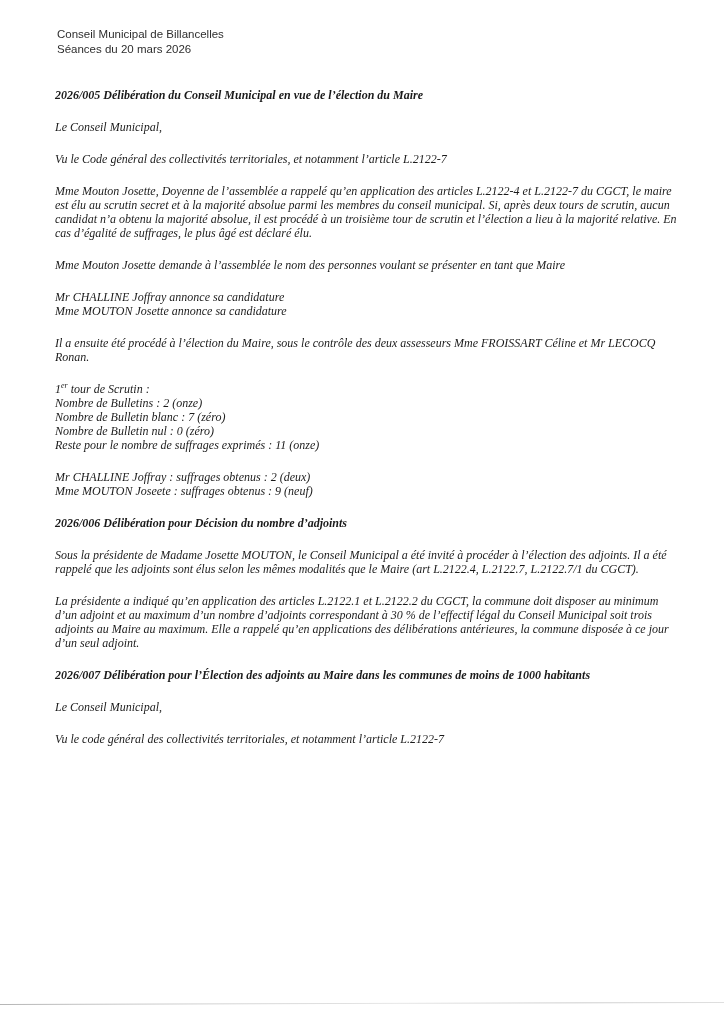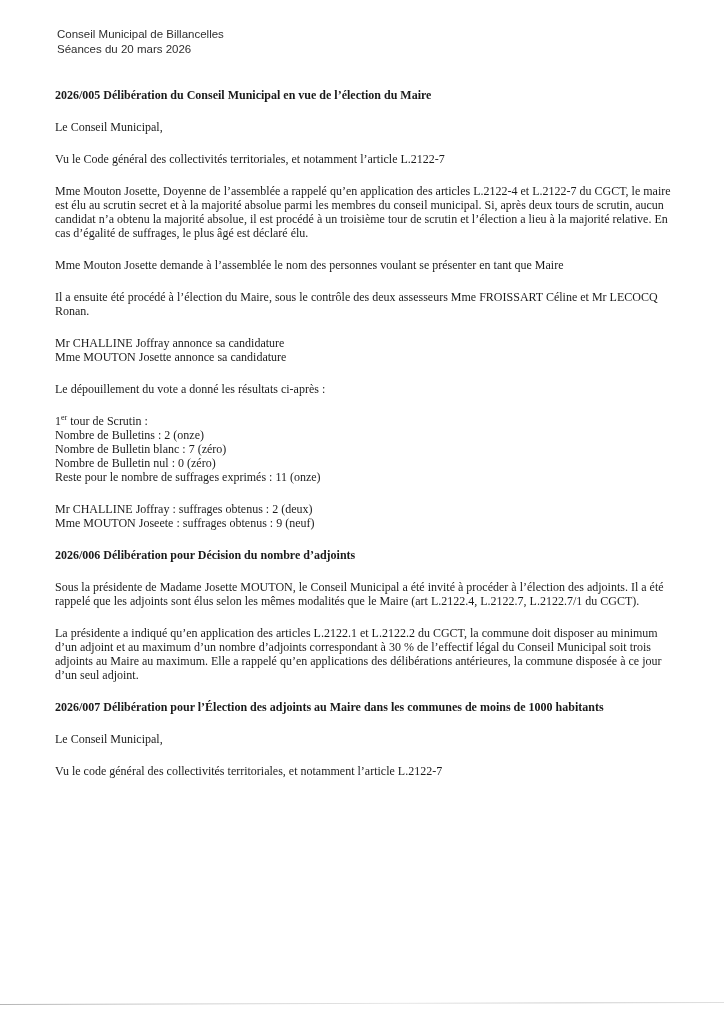--- a/index.html
+++ b/index.html
@@ -29,21 +29,21 @@
   .content {
     position: absolute;
     top: 88px;
     left: 55px;
     width: 624px;
     font-family: "Liberation Serif", serif;
     font-size: 12px;
     line-height: 14px;
     color: #1c1c1c;
   }
-  .blk { margin: 0 0 18px 0; }
+  .blk { margin: 0 0 18px 0; font-style: italic; }
   .title {
     font-weight: bold;
     white-space: nowrap;
   }
   .bold { font-weight: bold; }
   sup {
     font-size: 8px;
     line-height: 0;
     vertical-align: super;
   }
@@ -77,28 +77,27 @@
     <div class="blk title">2026/005 Délibération du Conseil Municipal en vue de l’élection du Maire</div>
 
     <div class="blk">Le Conseil Municipal,</div>
 
     <div class="blk">Vu le Code général des collectivités territoriales, et notamment l’article L.2122-7</div>
 
     <div class="blk">Mme Mouton Josette, Doyenne de l’assemblée a rappelé qu’en application des articles L.2122-4 et L.2122-7 du CGCT, le maire est élu au scrutin secret et à la majorité absolue parmi les membres du conseil municipal. Si, après deux tours de scrutin, aucun candidat n’a obtenu la majorité absolue, il est procédé à un troisième tour de scrutin et l’élection a lieu à la majorité relative. En cas d’égalité de suffrages, le plus âgé est déclaré élu.</div>
 
     <div class="blk">Mme Mouton Josette demande à l’assemblée le nom des personnes voulant se présenter en tant que Maire</div>
 
-    <div class="blk">Il a ensuite été procédé à l’élection du Maire, sous le contrôle des deux assesseurs Mme FROISSART Céline et Mr LECOCQ Ronan.</div>
-
     <div class="blk">
       <div>Mr CHALLINE Joffray annonce sa candidature</div>
       <div>Mme MOUTON Josette annonce sa candidature</div>
     </div>
 
-    <div class="blk">Le dépouillement du vote a donné les résultats ci-après :</div>
+    <div class="blk">Il a ensuite été procédé à l’élection du Maire, sous le contrôle des deux assesseurs Mme FROISSART Céline et Mr LECOCQ Ronan.</div>
+
 
     <div class="blk">
       <div><span>1</span><sup>er</sup><span> tour de Scrutin :</span></div>
       <div>Nombre de Bulletins : 2 (onze)</div>
       <div>Nombre de Bulletin blanc : 7 (zéro)</div>
       <div>Nombre de Bulletin nul : 0 (zéro)</div>
       <div>Reste pour le nombre de suffrages exprimés : 11 (onze)</div>
     </div>
 
     <div class="blk">

